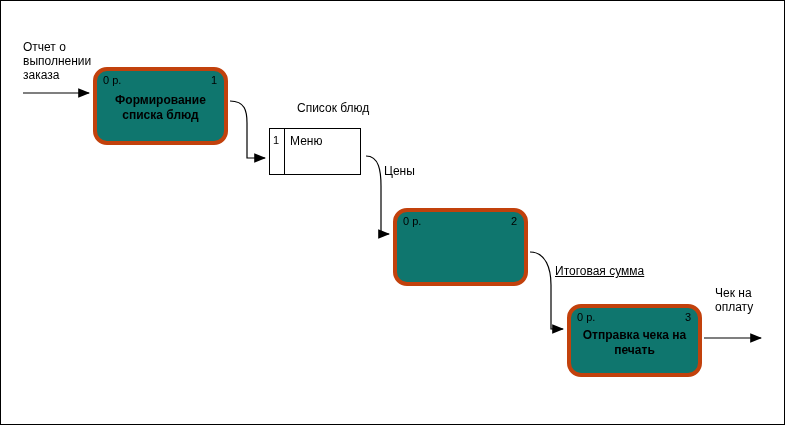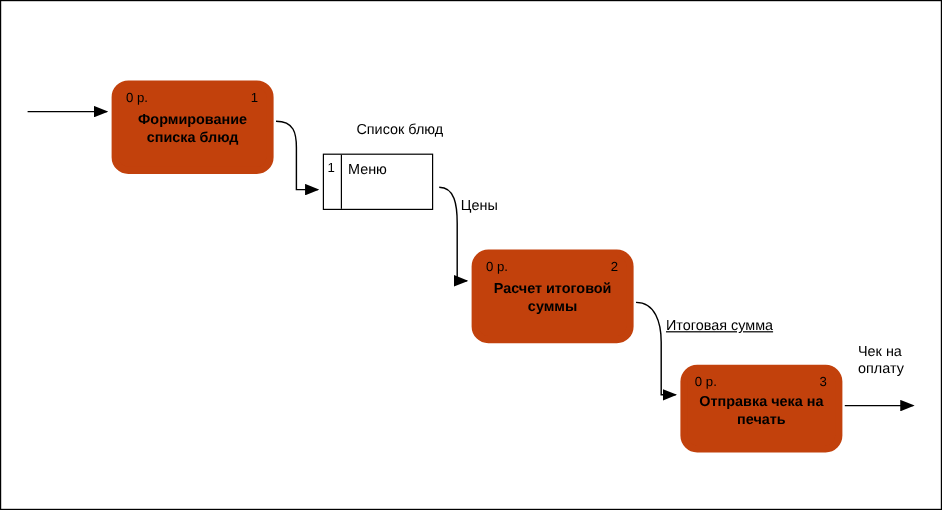--- a/index.html
+++ b/index.html
@@ -15,23 +15,23 @@
     width: 785px;
     height: 425px;
     background: #ffffff;
     border: 1px solid #000000;
     box-sizing: border-box;
     overflow: hidden;
   }
   .proc {
     position: absolute;
     box-sizing: border-box;
-    border: 6px solid #c2410c;
+    border: 4px solid #c2410c;
     border-radius: 14px;
-    background: #c2410c;
+    background: #0f766e;
   }
   .proc .shadow {
     position: absolute;
     left: 4px;
     top: 4px;
     right: -4px;
     bottom: -4px;
     border-radius: 14px;
     background: repeating-linear-gradient(
         90deg,
@@ -153,38 +153,39 @@
     <span class="cost">0 р.</span>
     <span class="num">1</span>
     <span class="plabel">Формирование
 списка блюд</span>
   </div>
 
   <div class="proc" style="left:392px; top:207px; width:135px; height:78px;">
     <div class="shadow"></div>
     <span class="cost">0 р.</span>
     <span class="num">2</span>
-    <span class="plabel">Расчет итоговой
-суммы</span>
   </div>
 
   <div class="proc" style="left:566px; top:303px; width:135px; height:73px;">
     <div class="shadow"></div>
     <span class="cost">0 р.</span>
     <span class="num">3</span>
     <span class="plabel">Отправка чека
 на печать</span>
   </div>
 
   <div class="store" style="left:268px; top:127px; width:92px; height:47px;">
     <div class="sshadow"></div>
     <div class="sdiv"></div>
     <span class="snum">1</span>
     <span class="slabel">Меню</span>
   </div>
 
+  <span class="flow-label" style="left:22px; top:39px;">Отчет о
+выполнении
+заказа</span>
   <span class="flow-label" style="left:252px; top:100px;margin-left:44px;">Список блюд</span>
   <span class="flow-label" style="left:383px; top:163px;">Цены</span>
   <span class="flow-label" style="left:554px; top:263px;text-decoration:underline;">Итоговая сумма</span>
   <span class="flow-label" style="left:714px; top:285px;">Чек на
 оплату</span>
 
 </div>
 
 </body></html>

